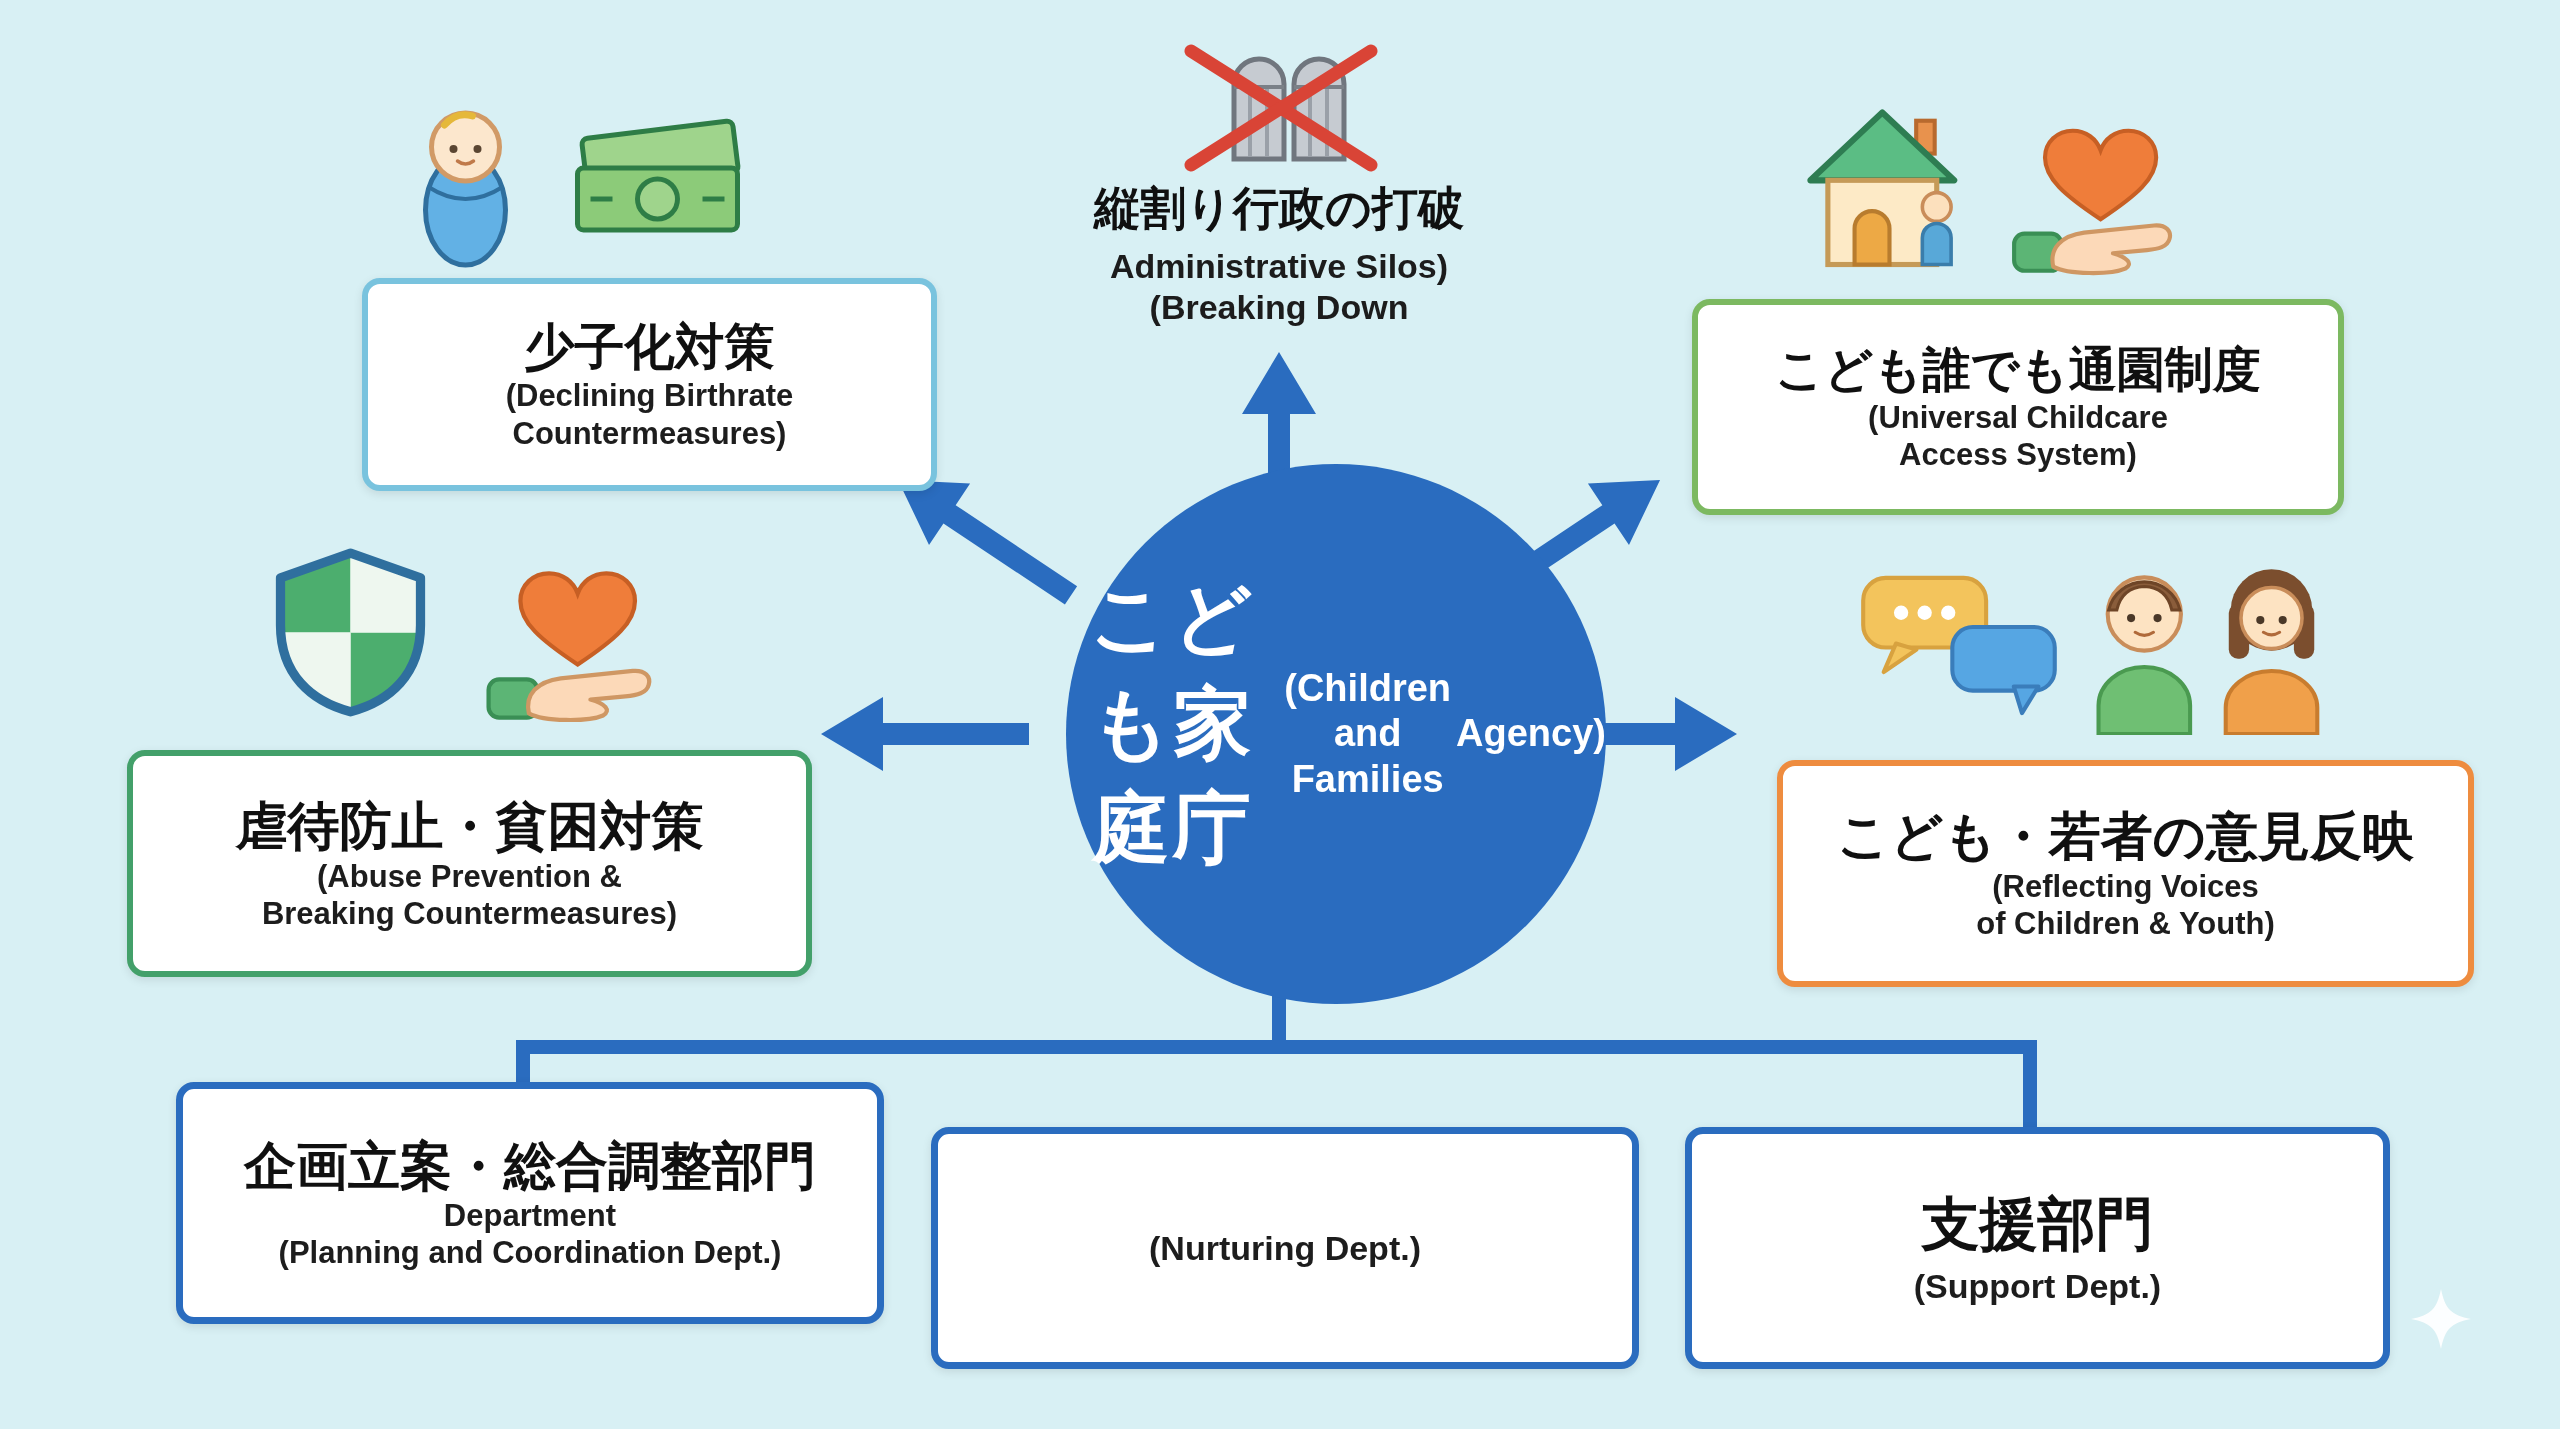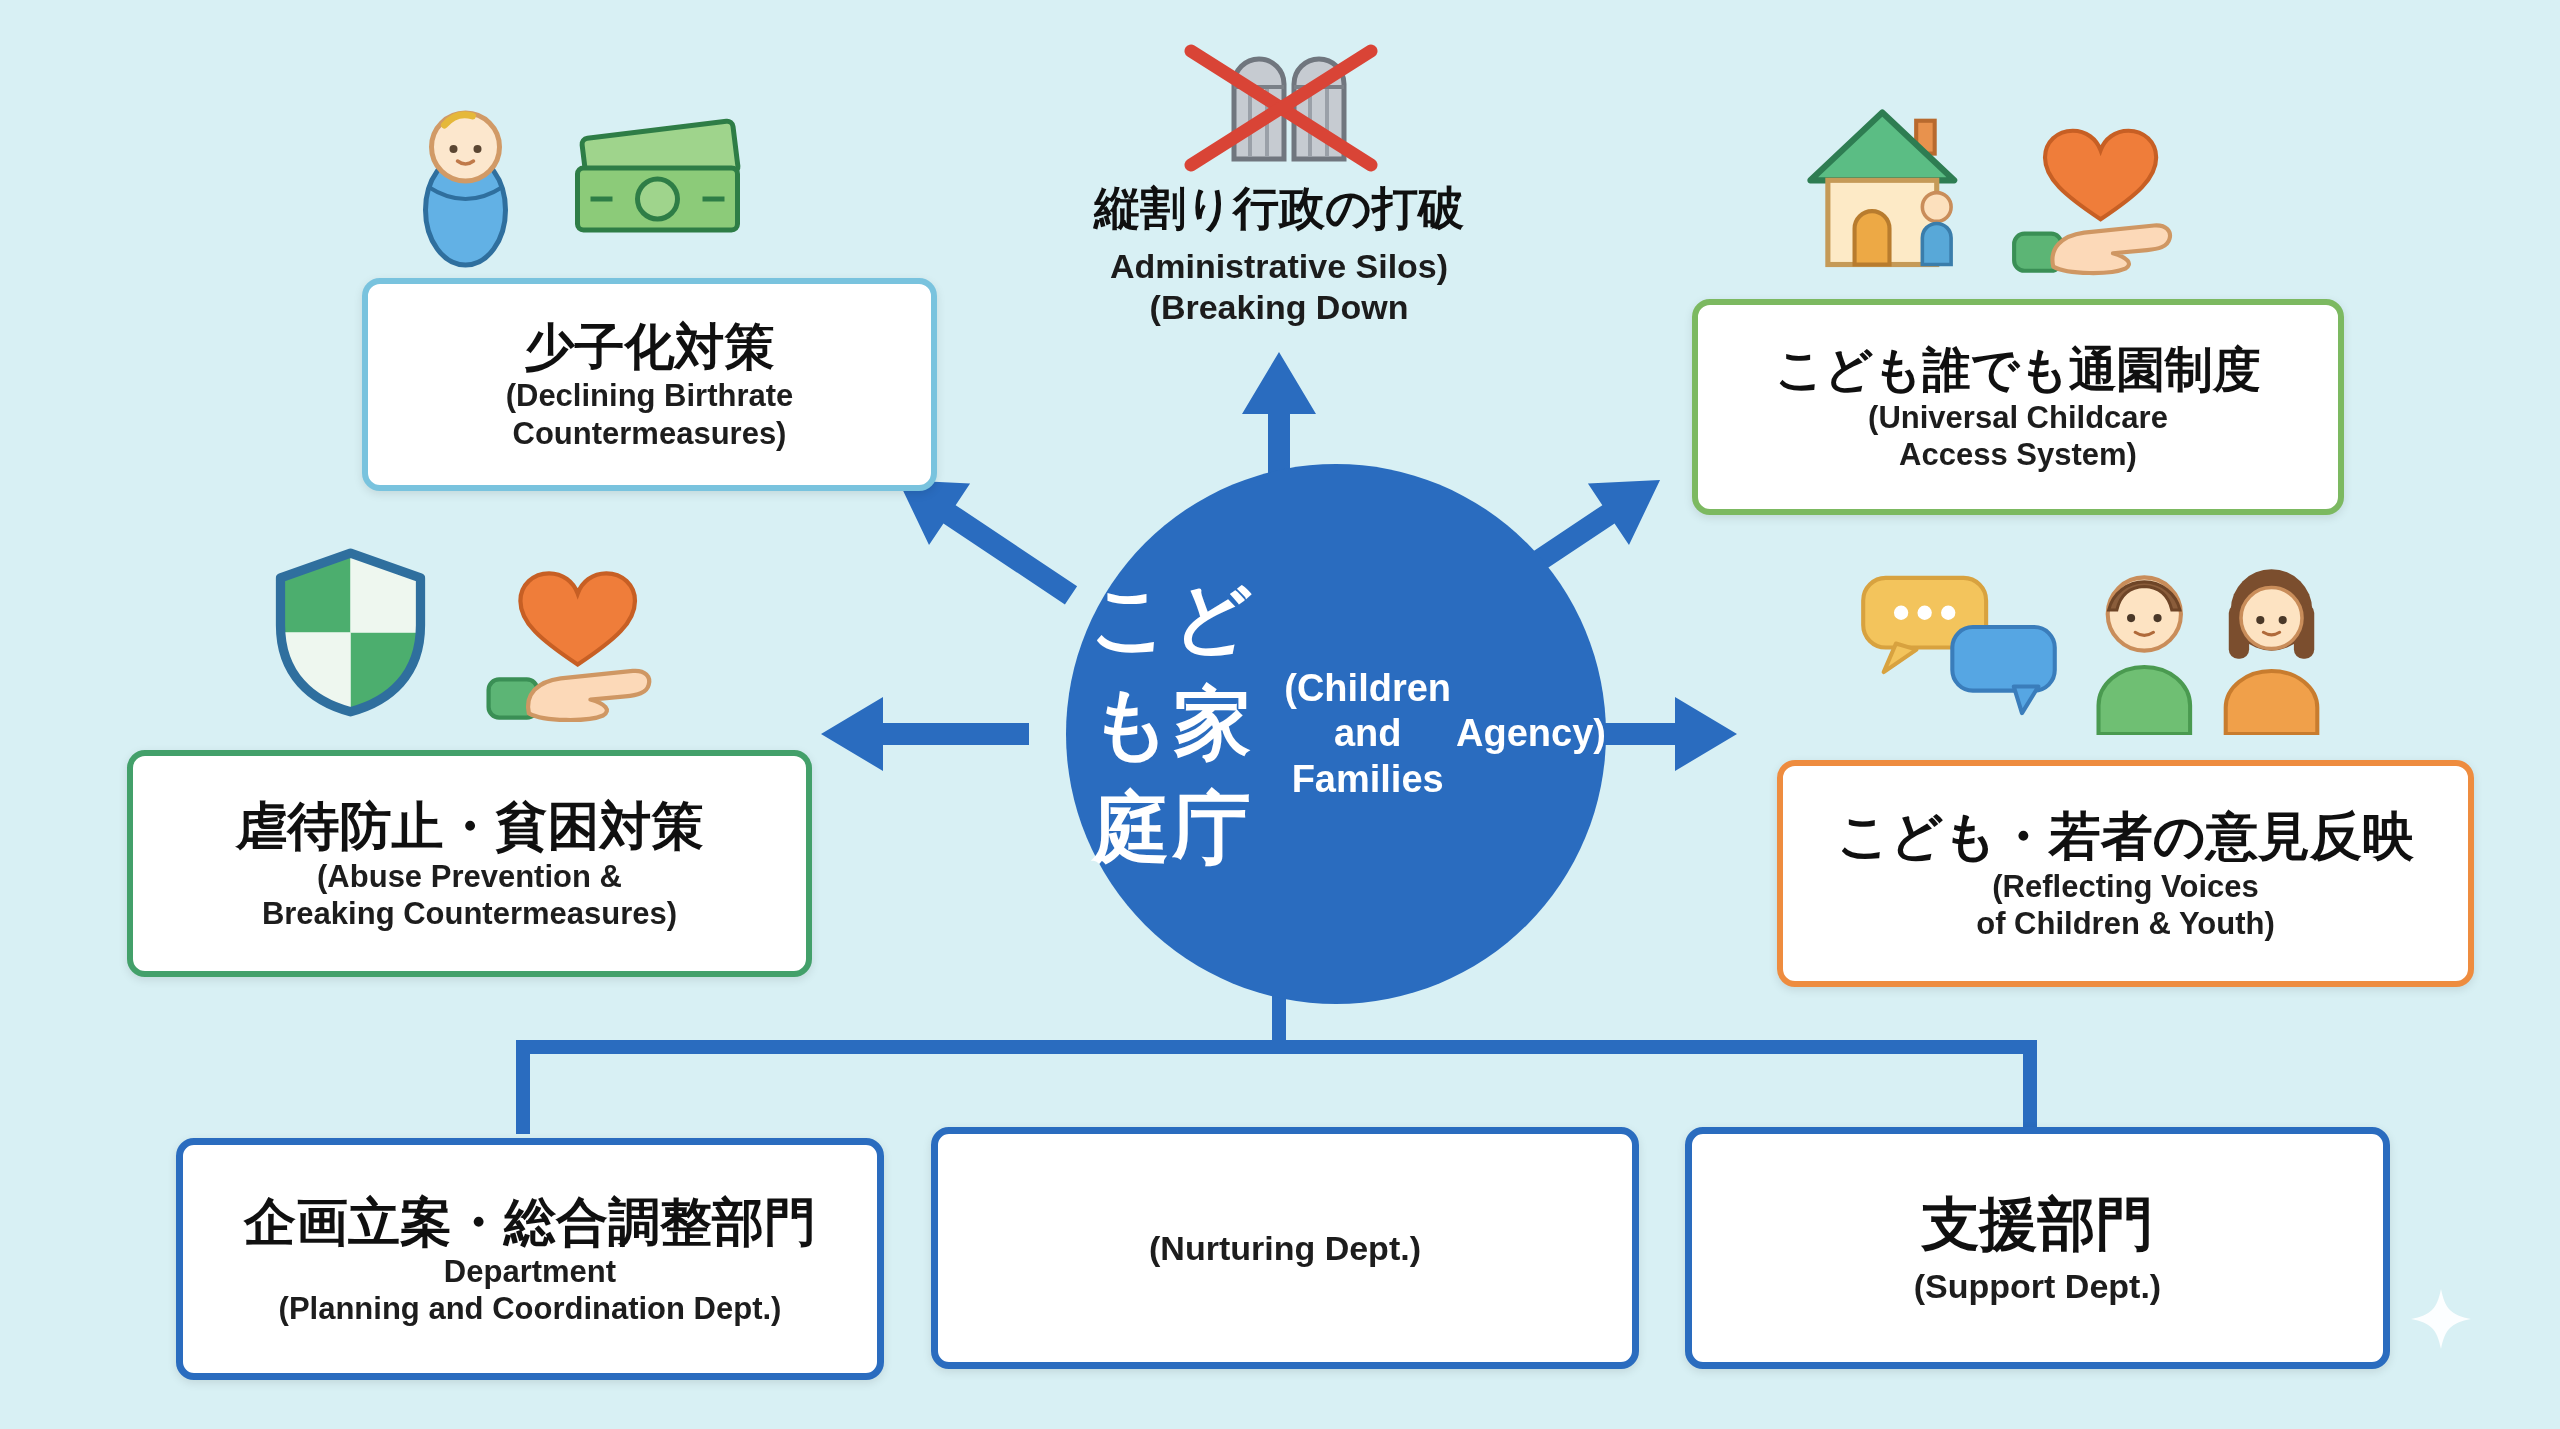--- a/index.html
+++ b/index.html
@@ -33,21 +33,21 @@
   }
   .jp-title { font-weight:700; color:#101010; line-height:1.2; }
   .en-sub { font-weight:700; color:#1d1d1d; line-height:1.2; }
 
   .b-birthrate { left:314px; top:278px; width:563px; height:201px; border:6px solid #79c3de;margin-left:48px; }
   .b-childcare { left:1692px; top:299px; width:640px; height:204px; border:6px solid #7cb961; }
   .b-abuse     { left:127px; top:750px; width:673px; height:215px; border:6px solid #43a06a; }
   .b-voices    { left:1777px; top:750px; width:685px; height:215px; border:6px solid #ee8c3f;margin-top:10px; }
 
   .dept { height:228px; border:7px solid #2a6cbf; }
-  .d-plan    { left:176px;  top:1138px; width:694px; }
+  .d-plan    { left:176px;  top:1082px; width:694px; }
   .d-nurture { left:931px;  top:1127px; width:694px; }
   .d-support { left:1685px; top:1127px; width:691px; }
 </style>
 </head>
 <body>
 
 <div class="canvas">
 
   <svg class="layer" viewBox="0 0 2560 1429">
     <g fill="#2a6cbf">

